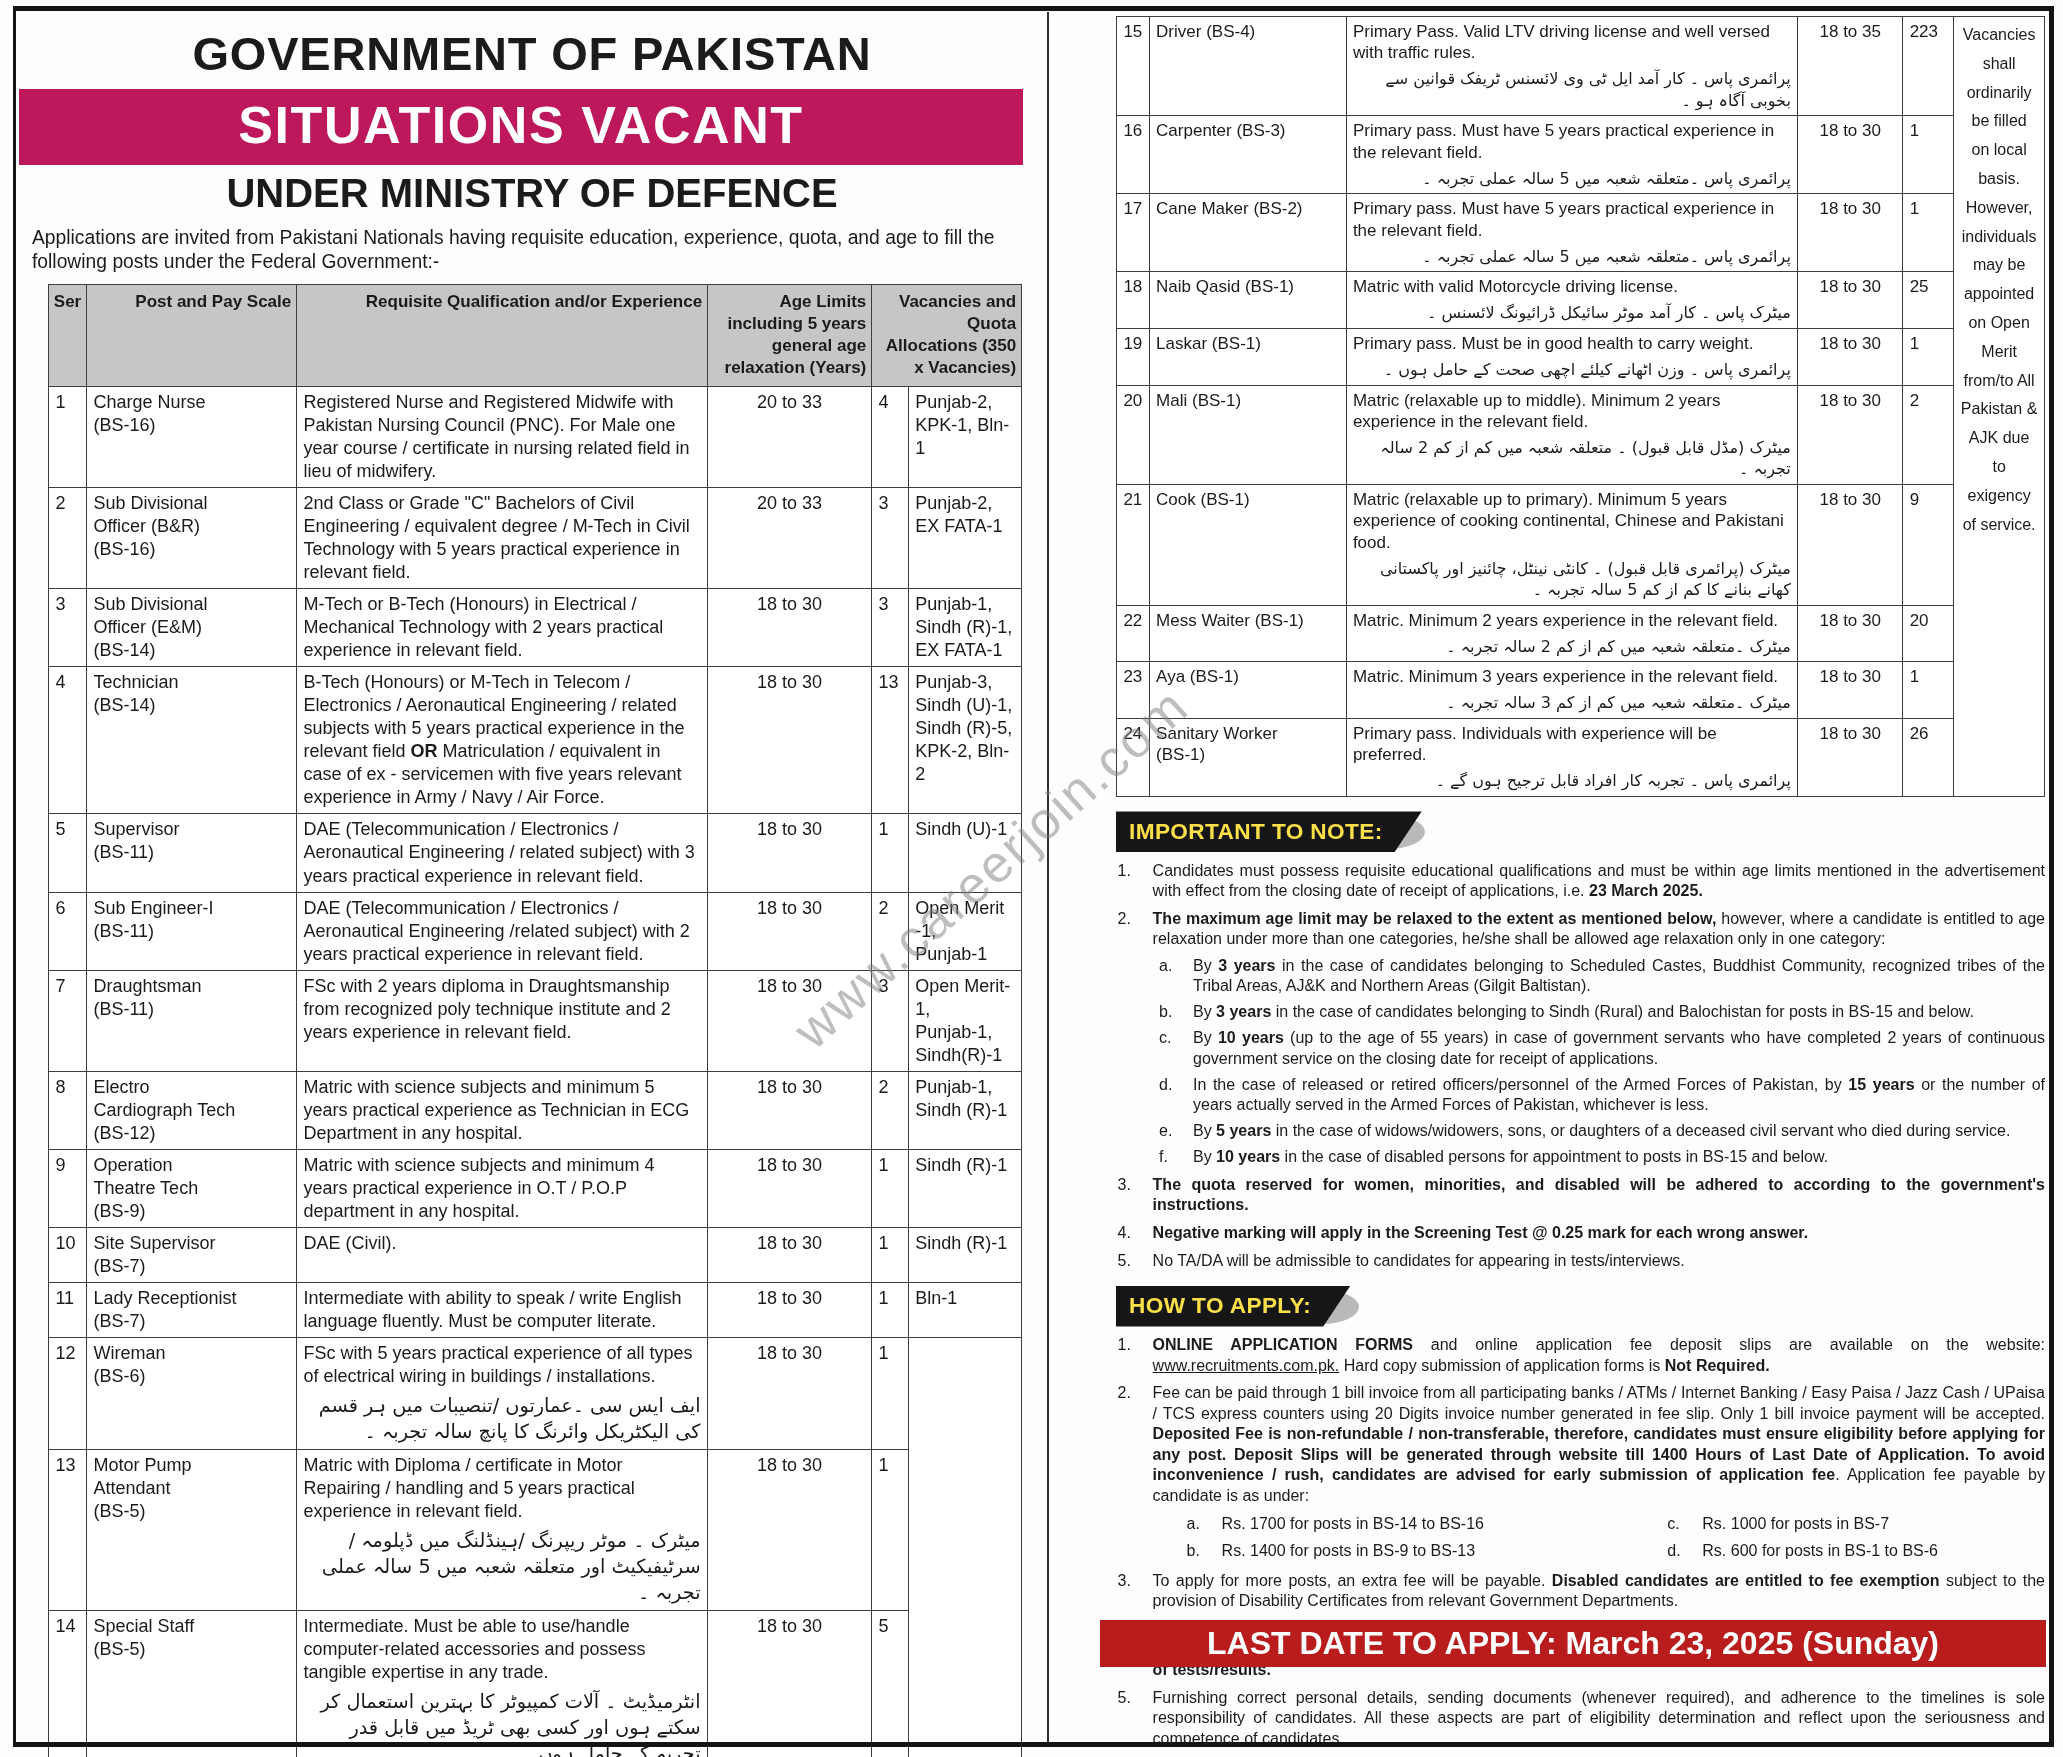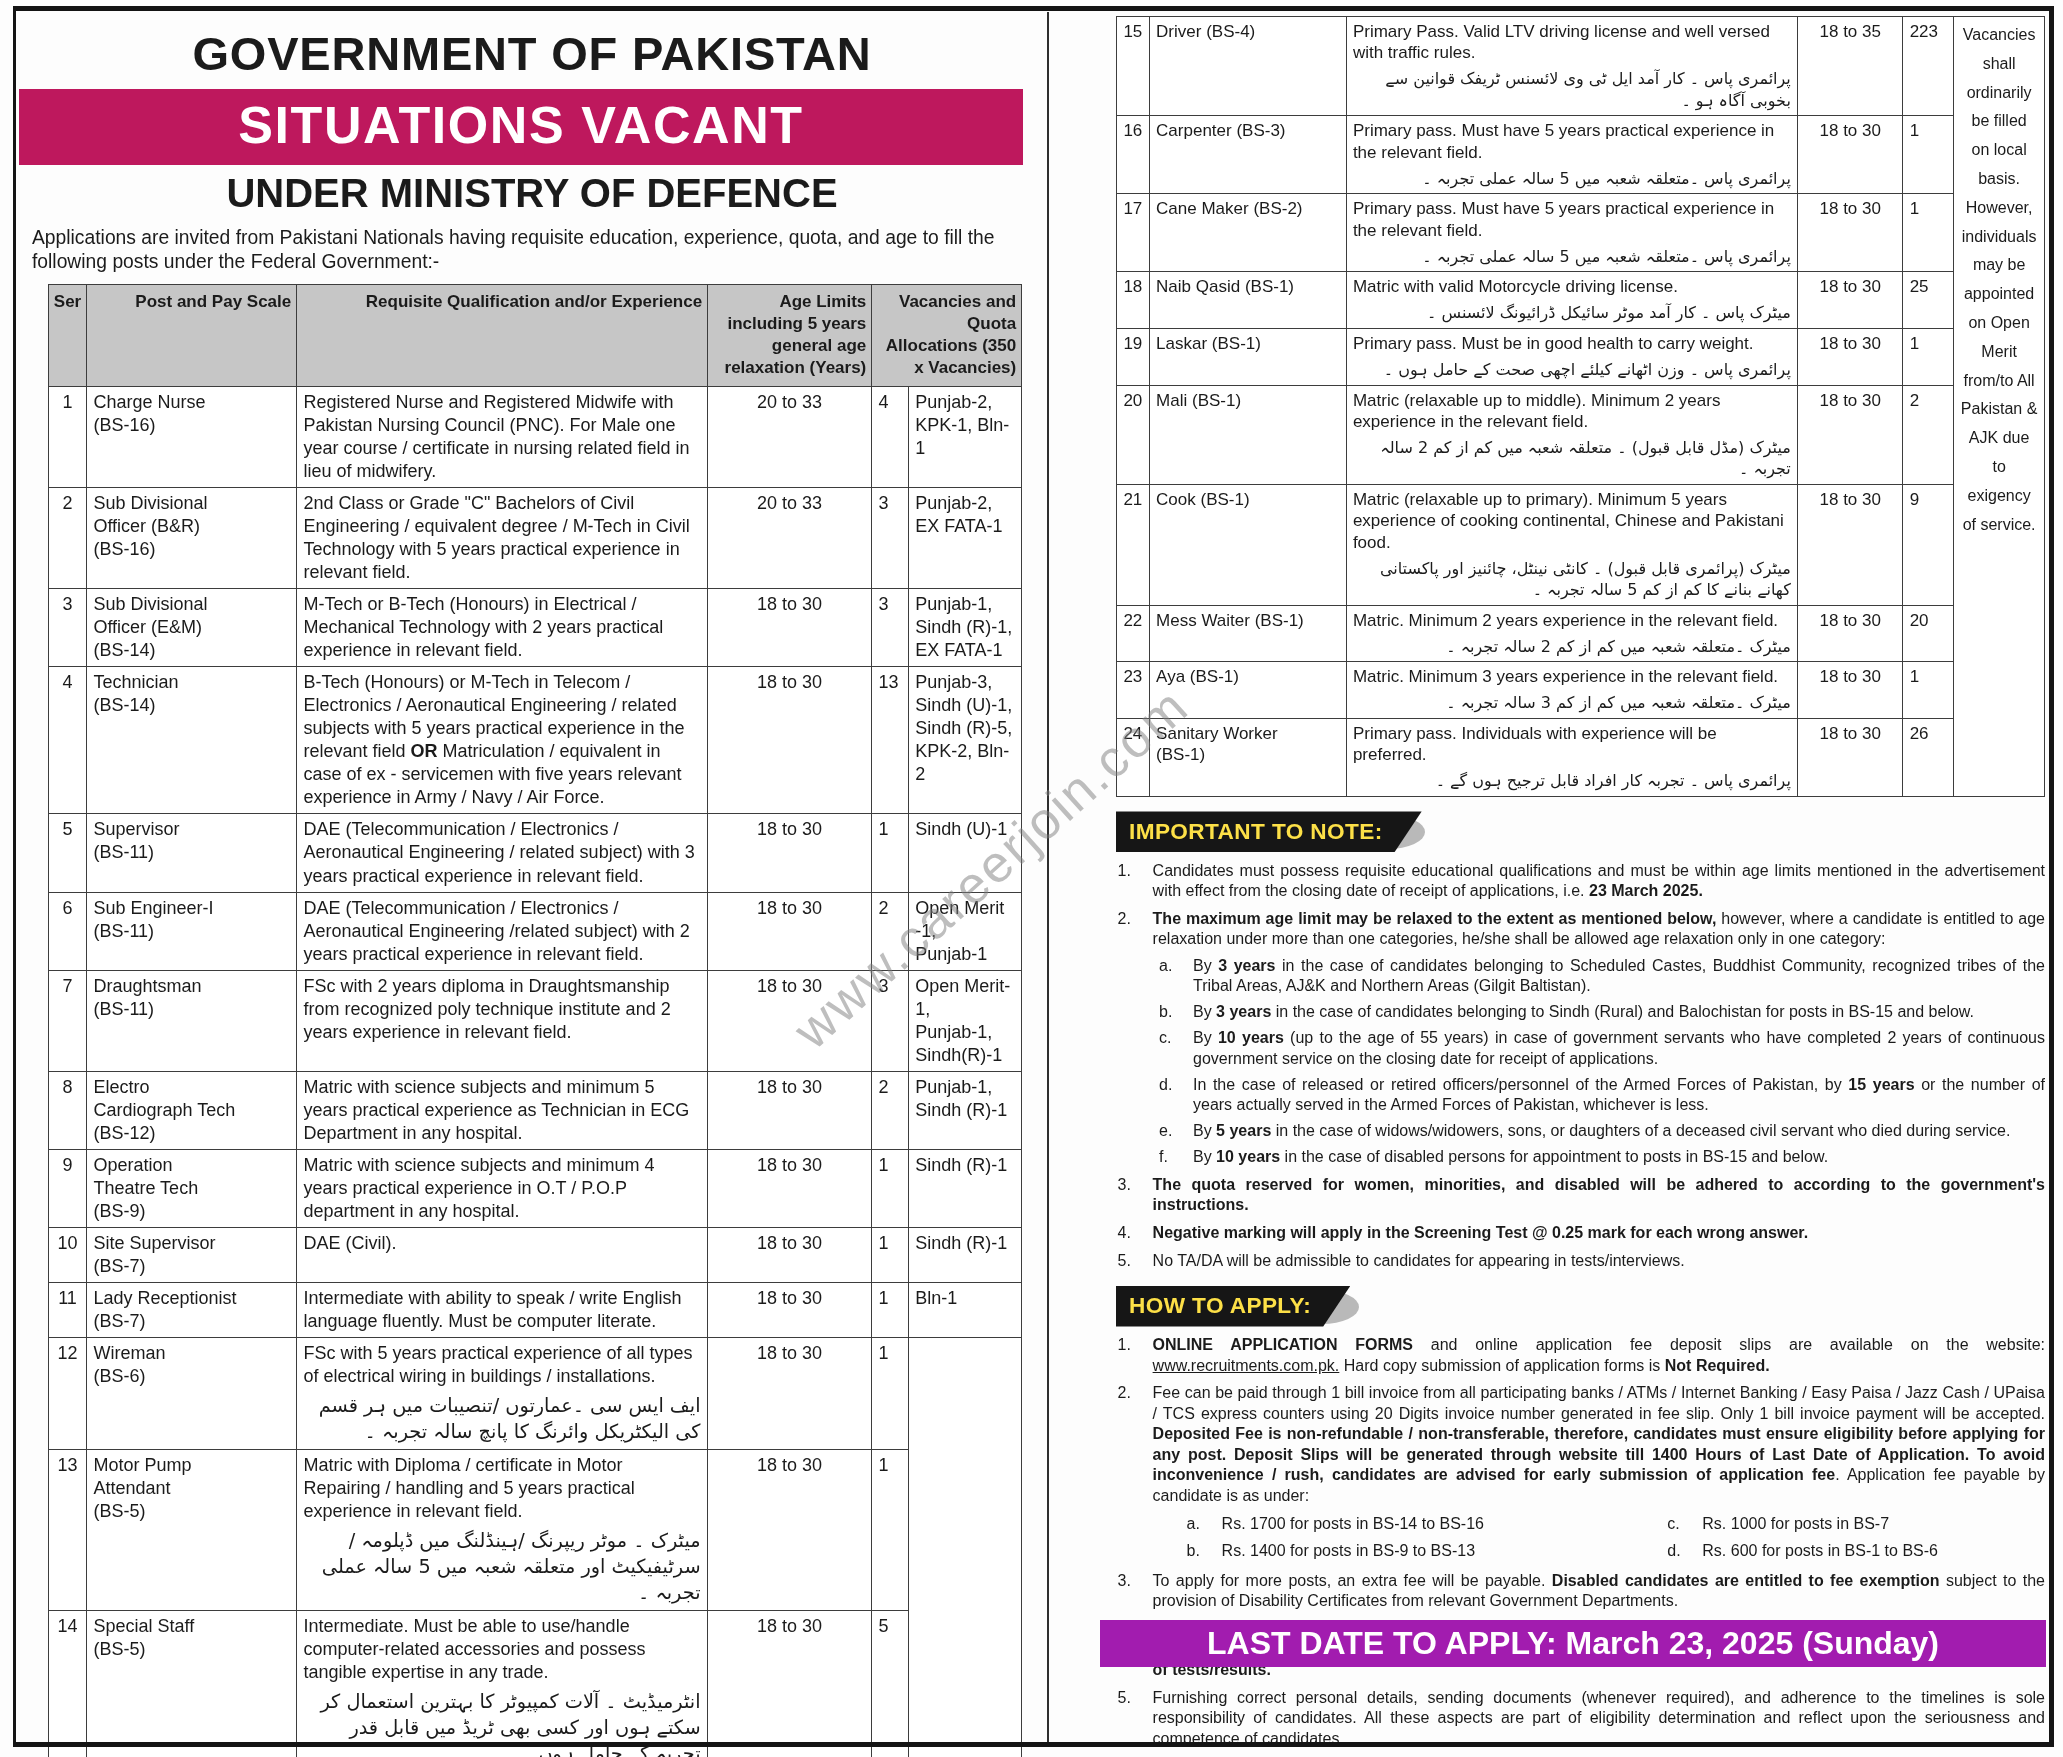--- a/index.html
+++ b/index.html
@@ -17,21 +17,21 @@
   .sv-bar { margin-top:8px; margin-left:-13px; width:1004px; background:#be185d; color:#ffffff;
             font-size:52px; font-weight:bold; text-align:center; padding:6.4px 0 9.7px; letter-spacing:1.6px; }
   .ministry { font-size:40px; font-weight:bold; text-align:center; margin-top:6.4px; }
   .intro { font-size:19.3px; line-height:1.25; margin-top:9.7px; }
 
   table.jobs { border-collapse:collapse; background:#ffffff; }
   .jobs td, .jobs th { border:1.6px solid #3d3d3d; vertical-align:top; padding:4px 6.4px; }
   .jobs.left  { width:974px; margin-left:16px; margin-top:9.7px; font-size:18px; line-height:1.28; }
   .jobs.left th { background:#c6c6c6; font-size:17px; line-height:1.3; text-align:right; padding:6.4px 4.8px; }
   .jobs.right { width:929px; font-size:17px; line-height:1.25; }
-  .ser-cell { text-align:center; width:1%; }
+  .ser-cell { width:1%; }
   .post-cell { white-space:pre-line; }
   .age-cell { text-align:center; }
   .vac-cell { text-align:left; padding-left:2.4px; padding-right:2.4px; }
   .quota-cell { white-space:pre-line; }
   .urdu { direction:rtl; text-align:right; font-family:"DejaVu Sans", sans-serif;
           font-size:19.3px; line-height:1.35; margin-top:4.8px; }
   .jobs.right .urdu { font-size:16px; }
   .side-note { text-align:center; vertical-align:middle; font-size:16px; line-height:1.8; padding:6.4px 3.2px; }
 
   .right-col { position:absolute; left:1116px; top:16px; width:929px; }
@@ -45,21 +45,21 @@
   .note-item { display:flex; margin-top:7.3px; }
   .note-num { flex:none; width:35px; padding-left:1.6px; }
   .note-body { flex:1; text-align:justify; }
   .note-sub { display:flex; margin-top:5.6px; }
   .sub-letter { flex:none; width:34px; padding-left:6.4px; }
   .sub-body { flex:1; text-align:justify; }
   .fees { display:grid; grid-template-columns:56% 44%; row-gap:7.3px; margin:7.3px 0 1.6px 34px; }
   .fee-cell { display:flex; }
   .fee-letter { flex:none; width:35px; }
   .last-banner { position:absolute; left:1100px; top:1620px; width:946px; height:47px;
-                 background:#a21caf; color:#ffffff; font-size:32px; font-weight:bold;
+                 background:#b91c1c; color:#ffffff; font-size:32px; font-weight:bold;
                  display:flex; align-items:center; justify-content:center; z-index:5; }
 </style>
 </head>
 <body>
 
 <div class="page">
   <div class="frame"></div>
   <div class="divider"></div>
   <div class="watermark">www.careerjoin.com</div>
 

